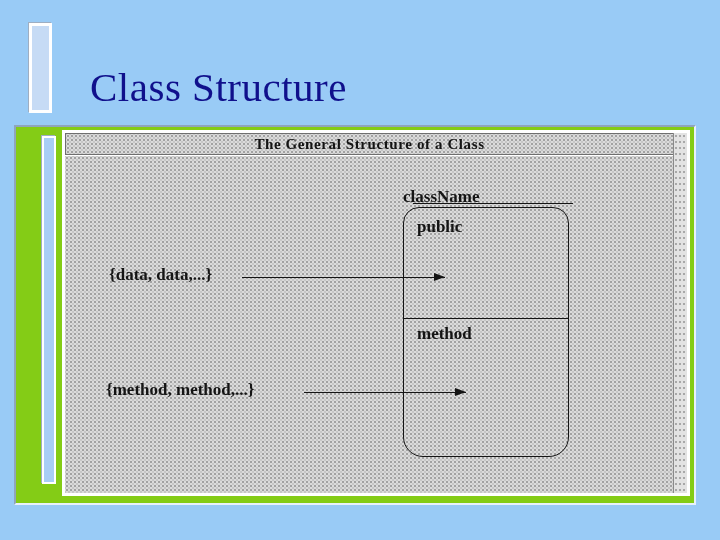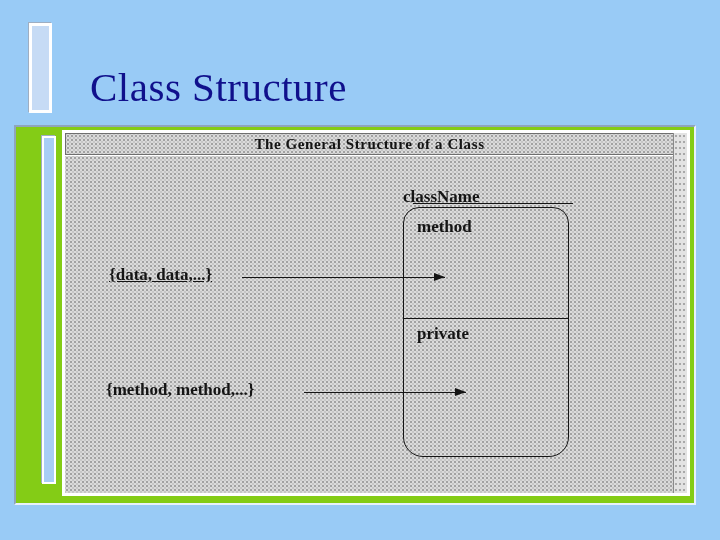--- a/index.html
+++ b/index.html
@@ -151,21 +151,21 @@
   }
   .section-label.private { top: 9px; }
   .section-label.public  { top: 116px; }
   .annotation {
     position: absolute;
     font-weight: bold;
     font-size: 17px;
     color: #141414;
     white-space: nowrap;
   }
-  .data-annotation   { left: 44px; top: 109px; text-decoration: underline; }
+  .data-annotation   { left: 44px; top: 109px; }
   .method-annotation { left: 41px; top: 224px; }
   .arrow {
     position: absolute;
     height: 0;
     border-top: 1px solid #141414;
   }
   .arrow-data   { left: 177px; top: 121px; width: 203px; }
   .arrow-method { left: 239px; top: 236px; width: 162px; }
   .arrow-head {
     position: absolute;
@@ -196,23 +196,23 @@
       <div class="figure-heading stipple">
         <span>The General Structure of a Class</span>
       </div>
 
       <div class="figure-canvas stipple">
 
         <div class="class-name">className</div>
         <div class="class-name-underline"></div>
 
         <div class="class-box">
-          <div class="section-label private">method</div>
+          <div class="section-label private">public</div>
           <div class="box-divider"></div>
-          <div class="section-label public">private</div>
+          <div class="section-label public">method</div>
         </div>
 
         <div class="annotation data-annotation">{data, data,...}</div>
         <div class="arrow arrow-data">
           <span class="arrow-head"></span>
         </div>
 
         <div class="annotation method-annotation">{method, method,...}</div>
         <div class="arrow arrow-method">
           <span class="arrow-head"></span>

